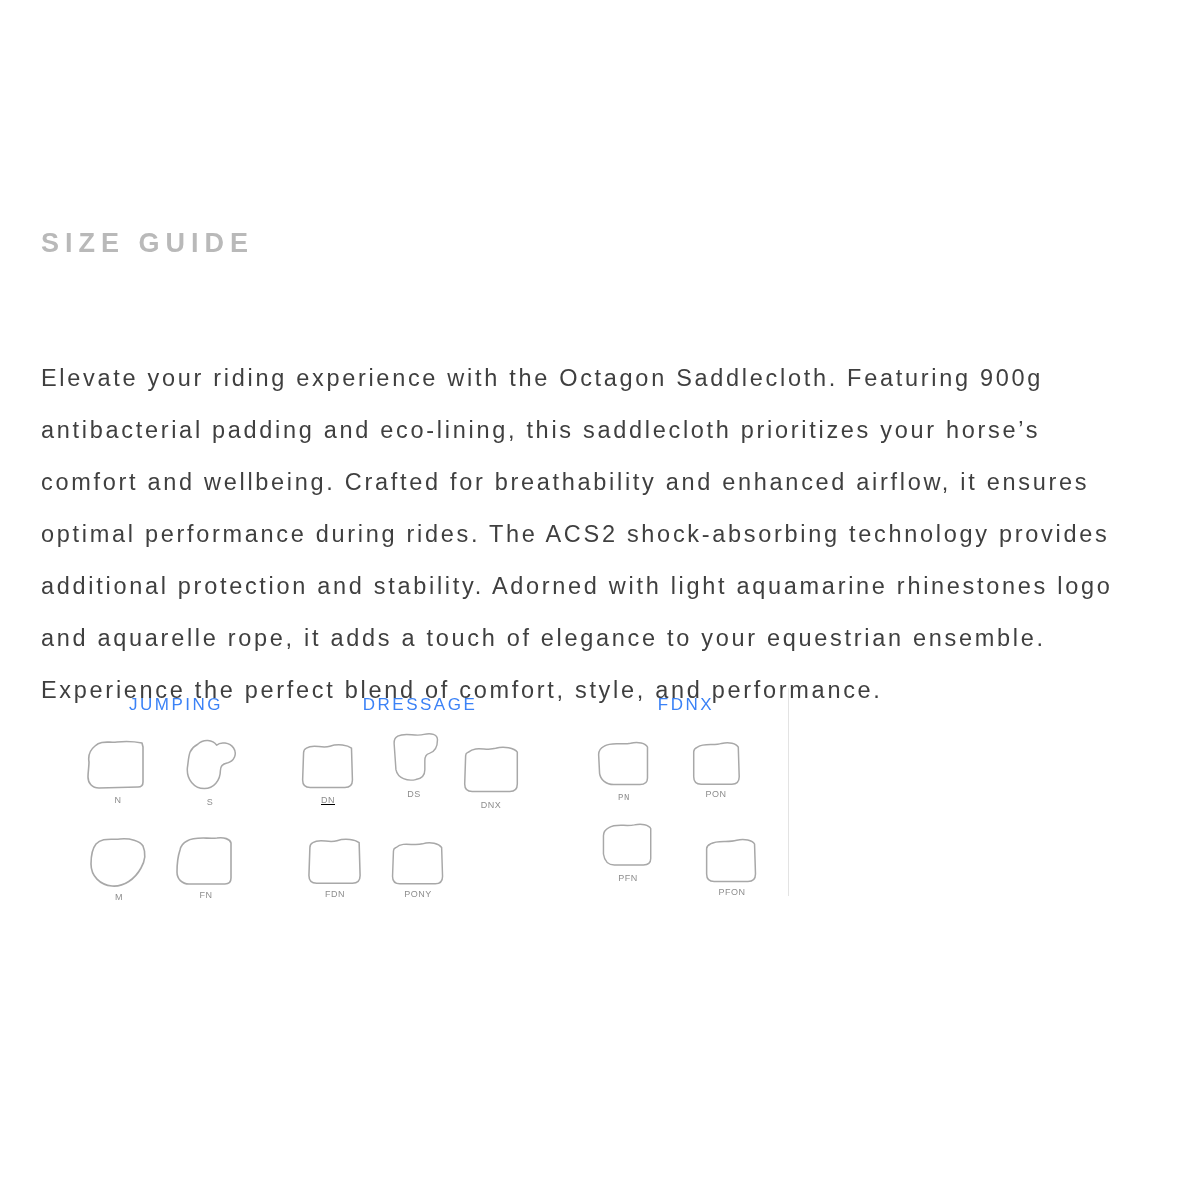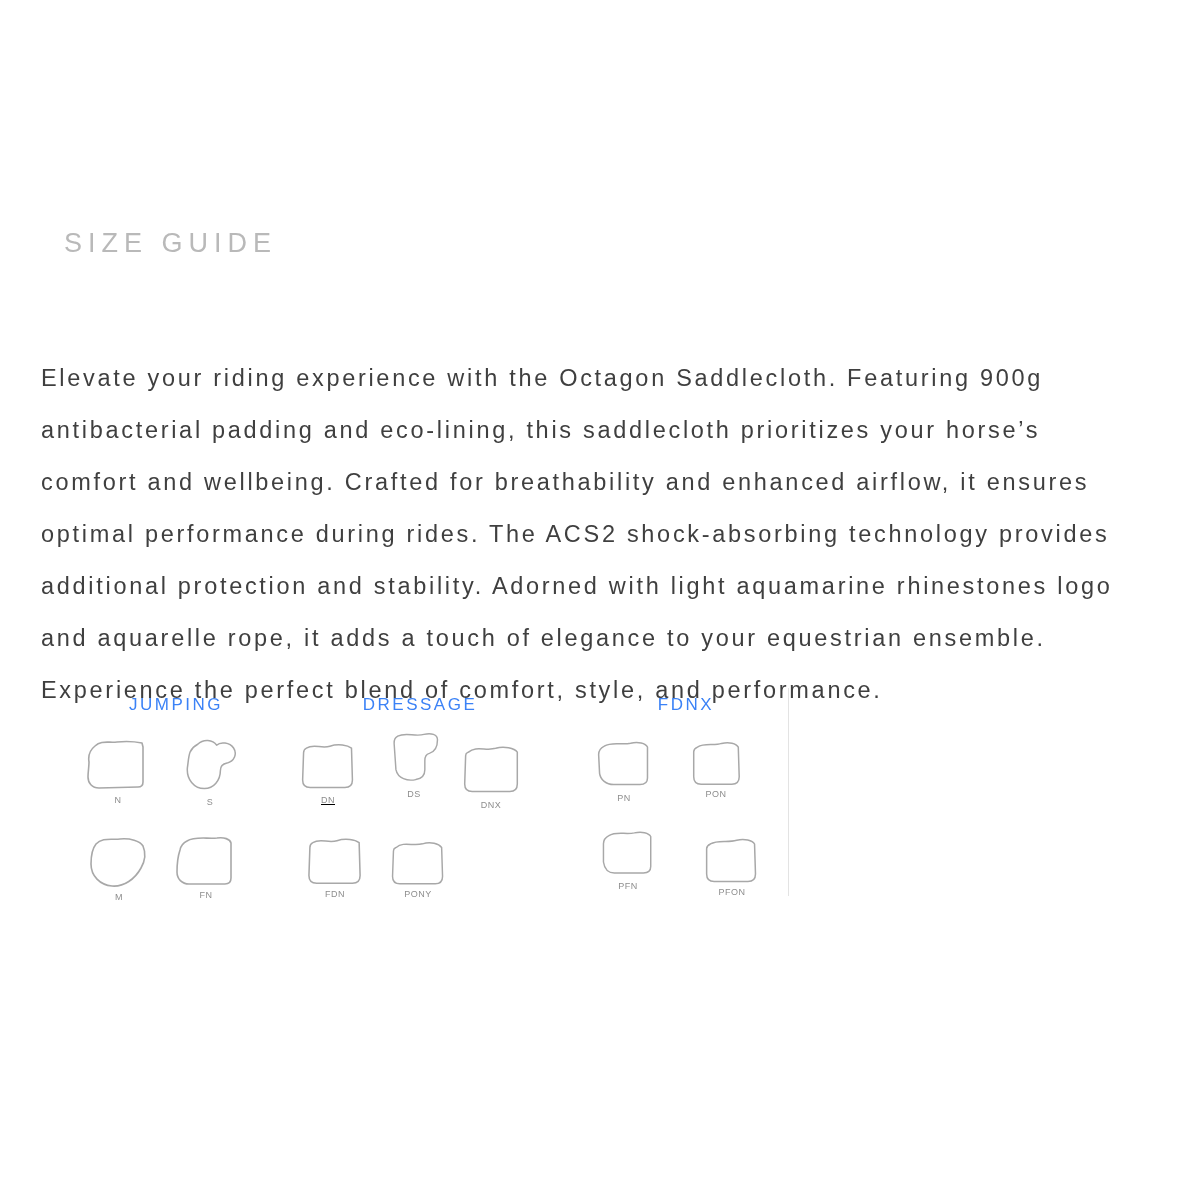--- a/index.html
+++ b/index.html
@@ -2,21 +2,21 @@
 <html><head>
 <meta charset="utf-8">
 <style>
   html,body{margin:0;padding:0;}
   body{
     width:1200px;height:1200px;background:#ffffff;position:relative;
     font-family:"Liberation Sans", sans-serif;overflow:hidden;
   }
   .size-guide-heading{
     position:absolute;left:41px;top:206px;
-    font-size:27px;font-weight:400;letter-spacing:6px;color:#b9b9b9;margin-left:23px;
+    font-size:27px;font-weight:700;letter-spacing:6px;color:#b9b9b9;
   }
   .description{
     position:absolute;left:41px;top:328px;width:1100px;
     font-size:23.5px;line-height:52px;letter-spacing:2.7px;
     color:#3f3f3f;font-weight:400;
   }
   .size-chart{
     position:absolute;left:40px;top:688px;width:748px;height:208px;
     border-right:1px solid #e3e3e3;
   }
@@ -100,34 +100,34 @@
     </svg>
     <figcaption>FDN</figcaption>
   </figure>
   <figure class="cell" style="left:347px;top:148px;width:62px;">
     <svg width="60" height="52" viewBox="0 0 66 56">
       <path class="shape" d="M9,12 C17,5 28,11 38,8 C47,5 56,8 59,12 L60,44 C60,49 57,52 52,52 L13,52 C8,52 5,49 5,44 L6,16 C6,13 7,13 9,12 Z"></path>
     </svg>
     <figcaption>PONY</figcaption>
   </figure>
 
-  <figure class="cell" style="left:552px;top:46px;width:64px;">
+  <figure class="cell" style="left:552px;top:46px;width:64px;font-family:Liberation Mono, monospace;">
     <svg width="62" height="58" viewBox="0 0 66 58">
       <path class="shape" d="M12,11 C20,6 30,10 40,8 C48,6 56,8 58,12 L58,45 C58,50 55,52 50,52 L22,52 C14,52 8,47 7,40 L6,20 C6,15 8,13 12,11 Z"></path>
     </svg>
     <figcaption>PN</figcaption>
   </figure>
   <figure class="cell" style="left:647px;top:48px;width:58px;">
     <svg width="56" height="52" viewBox="0 0 60 56">
       <path class="shape" d="M10,12 C18,7 28,11 36,8 C44,6 52,8 54,12 L55,44 C55,49 52,52 47,52 L14,52 C9,52 6,49 6,44 L6,17 C6,14 8,13 10,12 Z"></path>
     </svg>
     <figcaption>PON</figcaption>
   </figure>
 
-  <figure class="cell" style="left:557px;top:136px;width:62px;">
+  <figure class="cell" style="left:557px;top:128px;width:62px;">
     <svg width="60" height="56" viewBox="0 0 66 58">
       <path class="shape" d="M12,11 C20,6 30,10 40,8 C48,6 56,8 58,12 L58,45 C58,50 55,52 50,52 L18,52 C11,52 7,47 6,40 L6,20 C6,15 8,13 12,11 Z"></path>
     </svg>
     <figcaption>PFN</figcaption>
   </figure>
   <figure class="cell" style="left:660px;top:144px;width:64px;">
     <svg width="62" height="54" viewBox="0 0 66 56">
       <path class="shape" d="M10,12 C18,7 28,11 38,8 C46,6 55,8 57,12 L58,44 C58,49 55,52 50,52 L14,52 C9,52 6,49 6,44 L6,17 C6,14 8,13 10,12 Z"></path>
     </svg>
     <figcaption>PFON</figcaption>

